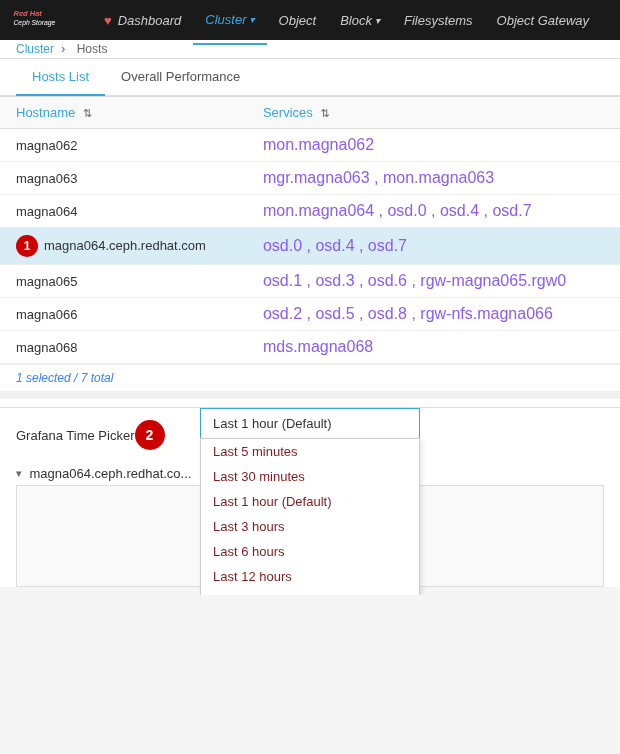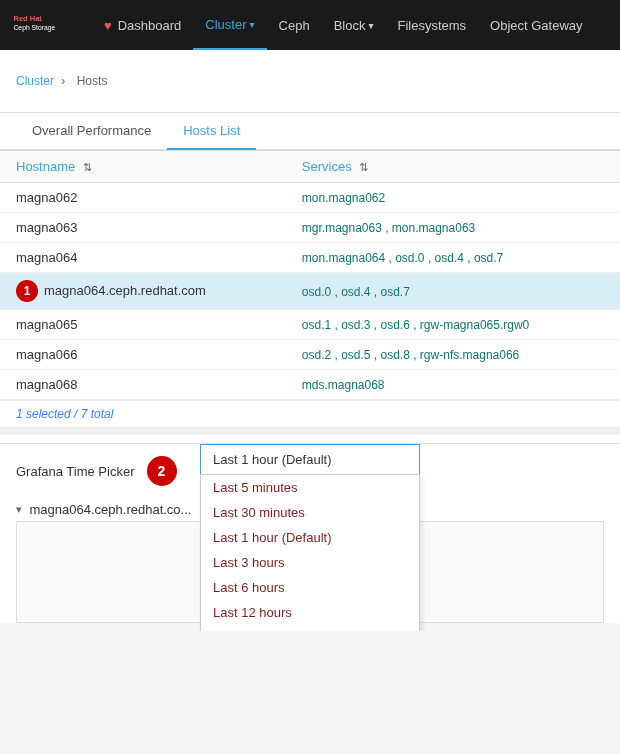--- a/index.html
+++ b/index.html
@@ -4,21 +4,22 @@
   <style>
     * { box-sizing: border-box; margin: 0; padding: 0; }
     body { font-family: Arial, sans-serif; font-size: 13px; background: #f5f5f5; color: #333; width: 620px; }
 
     
     .navbar {
       background: #1a1a1a;
       padding: 0 12px;
       display: flex;
       align-items: center;
-      height: 50px;
+      height: 40px;
+      font-style: italic;
     }
     .navbar-brand {
       display: flex;
       align-items: center;
       margin-right: 20px;
     }
     .redhat-logo {
       width: 60px;
       height: 36px;
     }
@@ -39,21 +40,21 @@
     }
     .nav-item.active { color: #39a5dc; border-bottom: 2px solid #39a5dc; }
     .nav-item .arrow { font-size: 10px; margin-left: 3px; }
 
     
     .heart-icon { color: #e05c5c; margin-right: 6px; }
 
     
     .breadcrumb {
       background: #fff;
-      padding: 24px 16px;
+      padding: 2px 16px;
       font-size: 12px;
       border-bottom: 1px solid #ddd;
     }
     .breadcrumb a { color: #39a5dc; text-decoration: none; }
     .breadcrumb span { color: #666; margin: 0 4px; }
 
     
     .page-content { background: #fff; padding: 0; }
 
     
@@ -96,21 +97,21 @@
       color: #39a5dc;
       font-size: 13px;
     }
     .hosts-table th .sort-icon { color: #666; margin-left: 4px; font-size: 11px; }
     .hosts-table td {
       padding: 7px 16px;
       border-bottom: 1px solid #eee;
       font-size: 13px;
     }
     .hosts-table tr.selected td { background: #d9edf7; }
-    .service-link { color: #0f766e; text-decoration: none; font-size: 12px; }
+    .service-link { color: #8b5cf6; text-decoration: none; font-size: 16px; }
 
     
     .status-bar {
       padding: 6px 16px;
       font-size: 12px;
       color: #3b82f6;
       font-style: italic;
       border-top: 1px solid #eee;
     }
 
@@ -133,21 +134,20 @@
       border-bottom: 2px solid transparent;
       margin-bottom: -1px;
     }
     .perf-tab.active { color: #555; border-bottom: 2px solid transparent; background: #fff; }
 
     
     .grafana-row {
       display: flex;
       align-items: center;
       padding: 12px 16px;
-      gap: 12px;
       position: relative;
     }
 
     
     .circle-badge {
       width: 30px;
       height: 30px;
       border-radius: 50%;
       background: #c00;
       color: #fff;
@@ -223,21 +223,21 @@
   <div class="nav-items">
     <div class="nav-item">
       <span class="heart-icon">♥</span>
       <span>Dashboard</span>
     </div>
     <div class="nav-item active">
       <span>Cluster</span>
       <span class="arrow">▾</span>
     </div>
     <div class="nav-item">
-      <span>Ceph</span>
+      <span>Object</span>
     </div>
     <div class="nav-item">
       <span>Block</span>
       <span class="arrow">▾</span>
     </div>
     <div class="nav-item">
       <span>Filesystems</span>
     </div>
     <div class="nav-item">
       <span>Object Gateway</span>
@@ -248,22 +248,22 @@
 
 <div class="breadcrumb">
   <a href="#">Cluster</a>
   <span> › </span>
   <span>Hosts</span>
 </div>
 
 <div class="page-content">
 
   <div class="tabs">
+    <div class="tab active">Hosts List</div>
     <div class="tab">Overall Performance</div>
-    <div class="tab active">Hosts List</div>
   </div>
 
   <div class="table-section">
     <table class="hosts-table">
       <thead>
         <tr>
           <th>
             <span>Hostname</span>
             <span class="sort-icon">⇅</span>
           </th>

